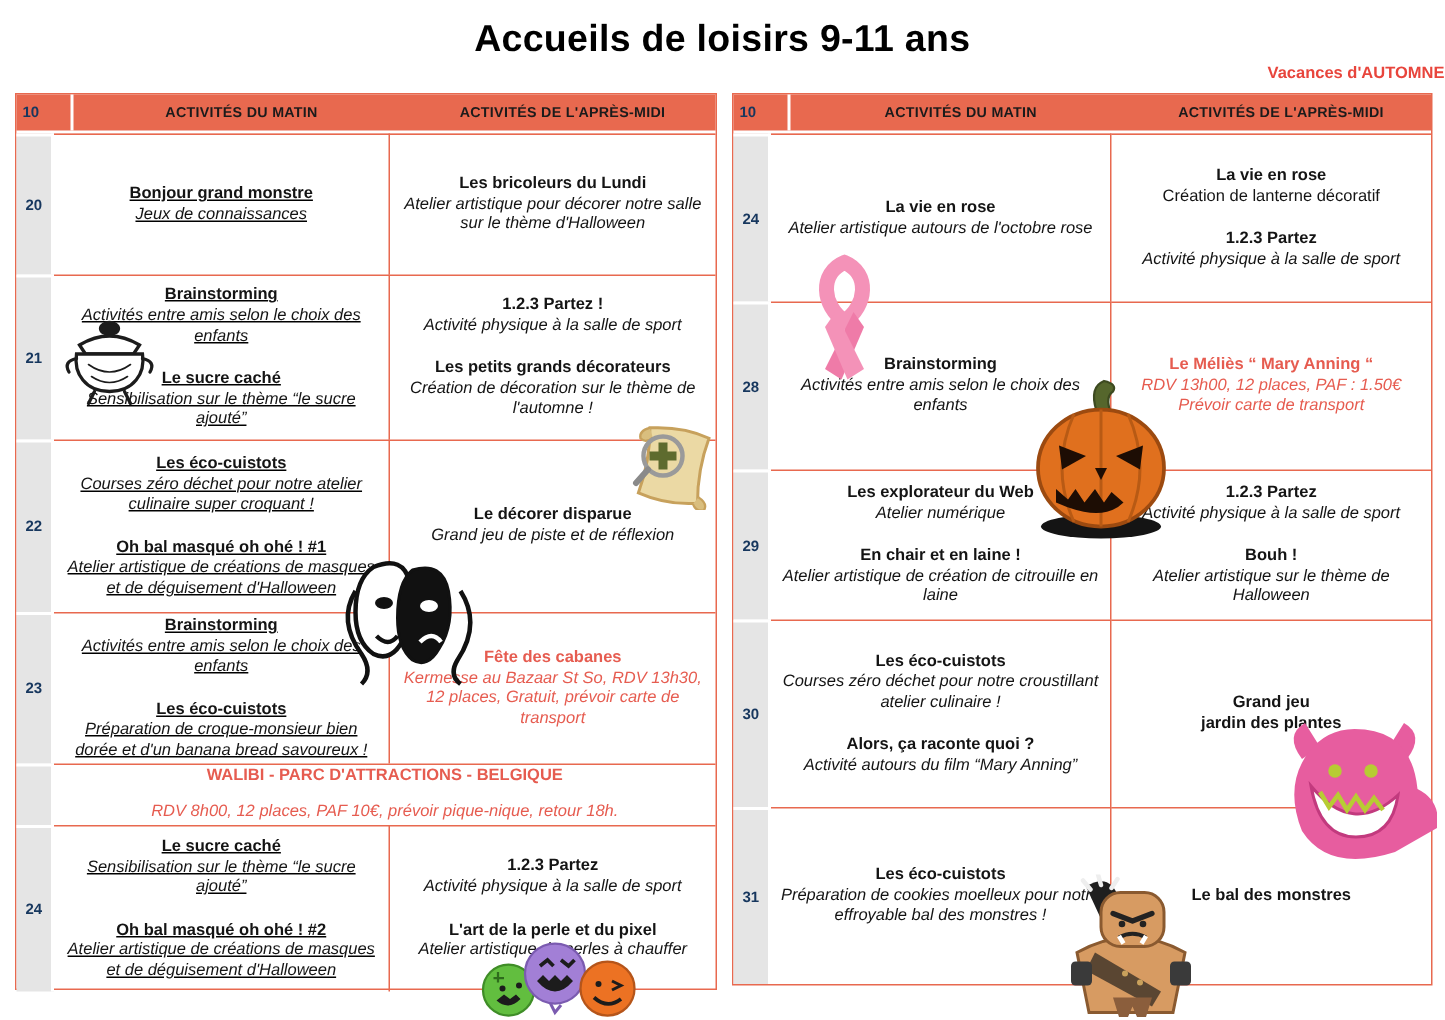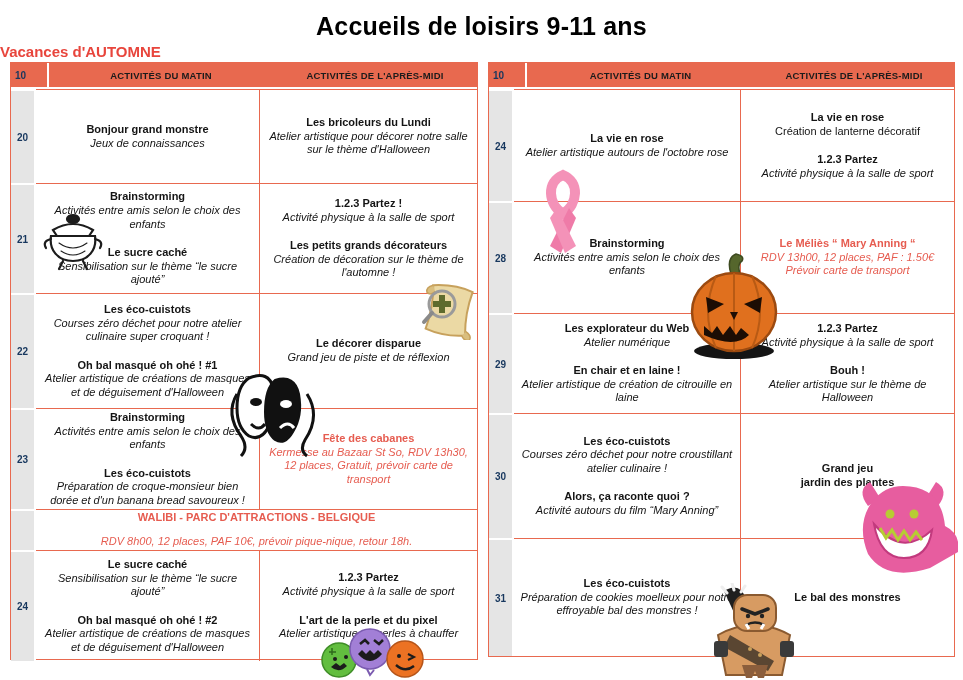--- a/index.html
+++ b/index.html
@@ -1,21 +1,21 @@
 <!DOCTYPE html>
 <html><head>
 <meta charset="utf-8">
 <style>
   * { margin:0; padding:0; box-sizing:border-box; }
   html,body { width:963px; height:680px; background:#fff; overflow:hidden; position:relative;
               font-family:"Liberation Sans", sans-serif; }
   .page-title { position:absolute; top:12px; left:0; width:100%; text-align:center;
                 color:#000000; font-size:25px; font-weight:bold; letter-spacing:0.2px; }
-  .page-subtitle { position:absolute; top:43px; left:0; width:100%; text-align:left;
-                   color:#E8453C; font-size:15px; font-weight:bold; }
+  .page-subtitle { position:absolute; top:43px; left:0; width:100%; text-align:right;
+                   color:#E8453C; font-size:11px; font-weight:bold; }
 
   .sched-table { position:absolute; top:62px; border:1px solid #E8694F; background:#fff; }
   .t-left  { left:10px;  width:468px; height:598px; }
   .t-right { left:488px; width:467px; height:595px; }
 
   .hrow { display:flex; height:26px; background:#E8694F; border-bottom:2px solid #fff; }
   .hdate { width:38px; display:flex; align-items:center; padding-left:4px;
            color:#17375E; font-weight:bold; font-size:10px; border-right:2px solid #fff; }
   .hcol { display:flex; align-items:center; justify-content:center;
           color:#1b1b1b; font-weight:bold; font-size:9.5px; letter-spacing:0.2px; }
@@ -23,21 +23,21 @@
   .hcol.a { flex:1; }
 
   .row { display:flex; }
   .datecell { width:25px; background:#e5e5e5; border-right:2px solid #fff; border-top:2px solid #fff;
               display:flex; align-items:center; justify-content:center;
               color:#17375E; font-weight:bold; font-size:10px; }
   .cell { border-top:1px solid #E8694F; display:flex; flex-direction:column;
           justify-content:center; align-items:center; gap:15px;
           padding:3px 6px; text-align:center; }
   .cell.m { border-right:1px solid #E8694F; }
-  .t-left  .cell.m { width:224px; flex:none; } .t-right .cell.m { width:227px; flex:none; }
+  .t-left  .cell.m { width:224px; flex:none;text-decoration:underline; } .t-right .cell.m { width:227px; flex:none; }
   .cell.a { flex:1; }
   .spancell { flex:1; border-top:1px solid #E8694F; display:flex; flex-direction:column;
               justify-content:center; align-items:center; gap:10px; text-align:center; padding:2px 6px; }
 
   .t { font-weight:bold; font-size:11px; color:#141414; line-height:1.25; white-space:pre-line; }
   .d { font-style:italic; font-size:11px; color:#141414; line-height:1.22; white-space:pre-line; }
   .d.plain { font-style:normal; }
   .accent .t, .accent .d { color:#E65C50; }
 
   .deco { position:absolute; pointer-events:none; }

